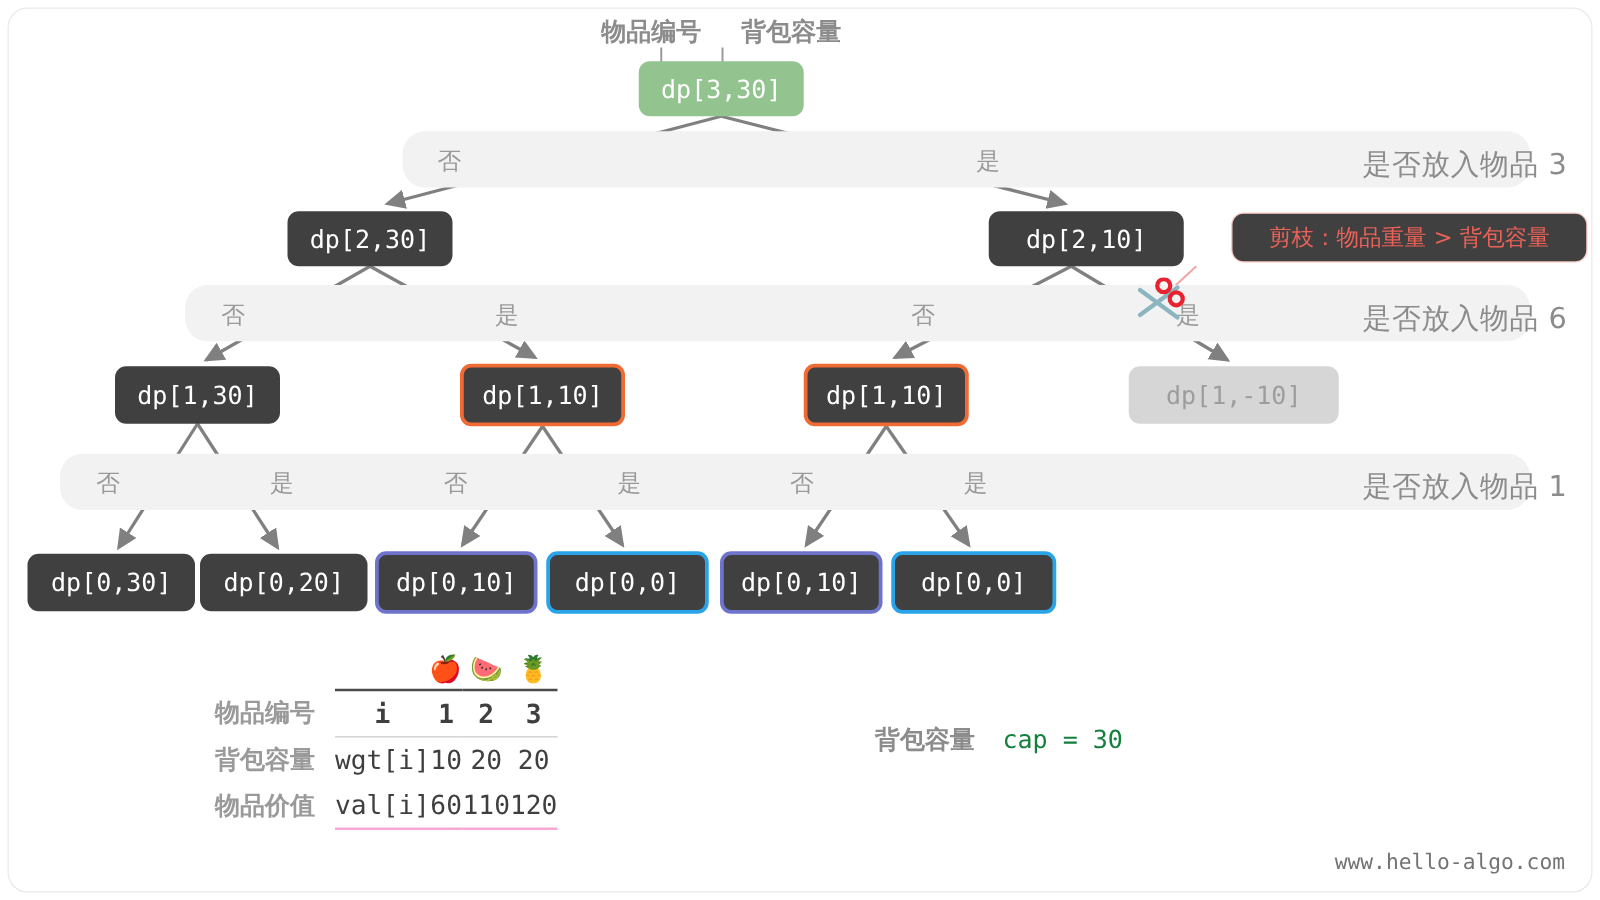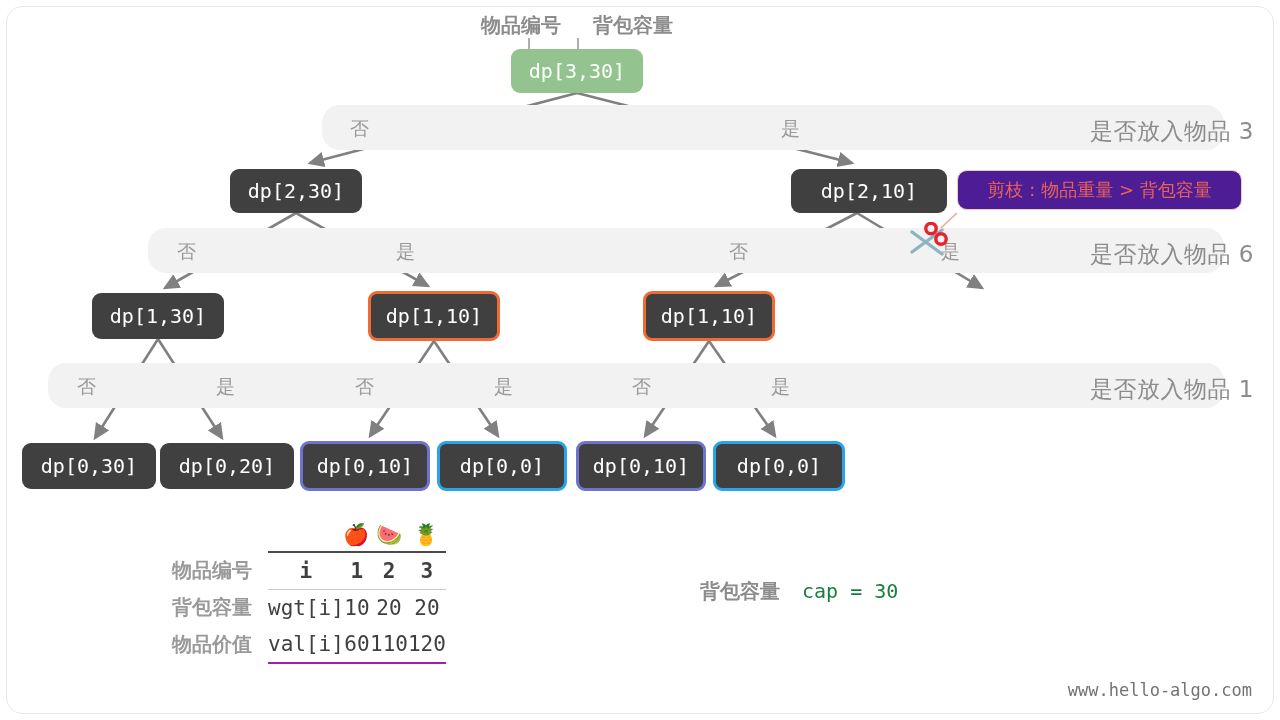--- a/index.html
+++ b/index.html
@@ -81,29 +81,30 @@
     font-family:"DejaVu Sans","Liberation Sans",sans-serif;
     font-weight:bold;
     font-size:20px;
     color:#8c8c8c;
     white-space:nowrap;
   }
 
   
   .prune-box{
     position:absolute;
-    background:#4c1d95;
+    background:#404040;
     border:1px solid #f6c6c2;
     border-radius:10px;
     color:#ec6257;
     font-family:"DejaVu Sans","Liberation Sans",sans-serif;
     font-size:18px;
     display:flex;align-items:center;justify-content:center;
     box-sizing:border-box;
     white-space:nowrap;
+    margin-left:28px;
   }
 
   
   .tbl{
     position:absolute;
     left:172px;top:520px;
     width:500px;
   }
   .tbl table{border-collapse:collapse;}
   .tbl td{
@@ -119,21 +120,21 @@
     font-size:20px !important;
     color:#9a9a9a !important;
     text-align:right !important;
     padding-right:16px !important;
     white-space:nowrap;
   }
   .emoji-cell{font-size:26px;padding-bottom:2px;line-height:1;}
   .hdr td{font-weight:bold;}
   .brd-top td{border-top:2px solid #4a4a4a;}
   .brd-thin td{border-top:1px solid #c9c9c9;}
-  .brd-bot td{border-bottom:2px solid #a21caf;}
+  .brd-bot td{border-bottom:2px solid #f9a8d4;}
   .rowhead.noborder{border-top:none !important;border-bottom:none !important;}
 
   .cap-note{
     position:absolute;
     left:700px;top:578px;
     font-family:"DejaVu Sans","Liberation Sans",sans-serif;
     font-weight:bold;font-size:20px;color:#8c8c8c;
     white-space:nowrap;
   }
   .cap-note .mono{
@@ -219,20 +220,21 @@
   <div class="top-cap" style="left:593px;top:12px;">背包容量</div>
 
   <div class="node root" style="left:511px;top:49px;width:132px;height:44px;">dp[3,30]</div>
 
   <div class="node" style="left:230px;top:169px;width:132px;height:44px;">dp[2,30]</div>
   <div class="node" style="left:791px;top:169px;width:156px;height:44px;">dp[2,10]</div>
 
   <div class="node" style="left:92px;top:293px;width:132px;height:46px;">dp[1,30]</div>
   <div class="node orange" style="left:368px;top:291px;width:132px;height:50px;">dp[1,10]</div>
   <div class="node orange" style="left:643px;top:291px;width:132px;height:50px;">dp[1,10]</div>
+  <div class="node muted" style="left:903px;top:293px;width:168px;height:46px;">dp[1,-10]</div>
 
   <div class="node" style="left:22px;top:443px;width:134px;height:46px;">dp[0,30]</div>
   <div class="node" style="left:160px;top:443px;width:134px;height:46px;">dp[0,20]</div>
   <div class="node purple" style="left:300px;top:441px;width:130px;height:50px;">dp[0,10]</div>
   <div class="node blue" style="left:437px;top:441px;width:130px;height:50px;">dp[0,0]</div>
   <div class="node purple" style="left:576px;top:441px;width:130px;height:50px;">dp[0,10]</div>
   <div class="node blue" style="left:713px;top:441px;width:132px;height:50px;">dp[0,0]</div>
 
   <div class="prune-box" style="left:957px;top:170px;width:285px;height:40px;">剪枝：物品重量 &gt; 背包容量</div>
 

